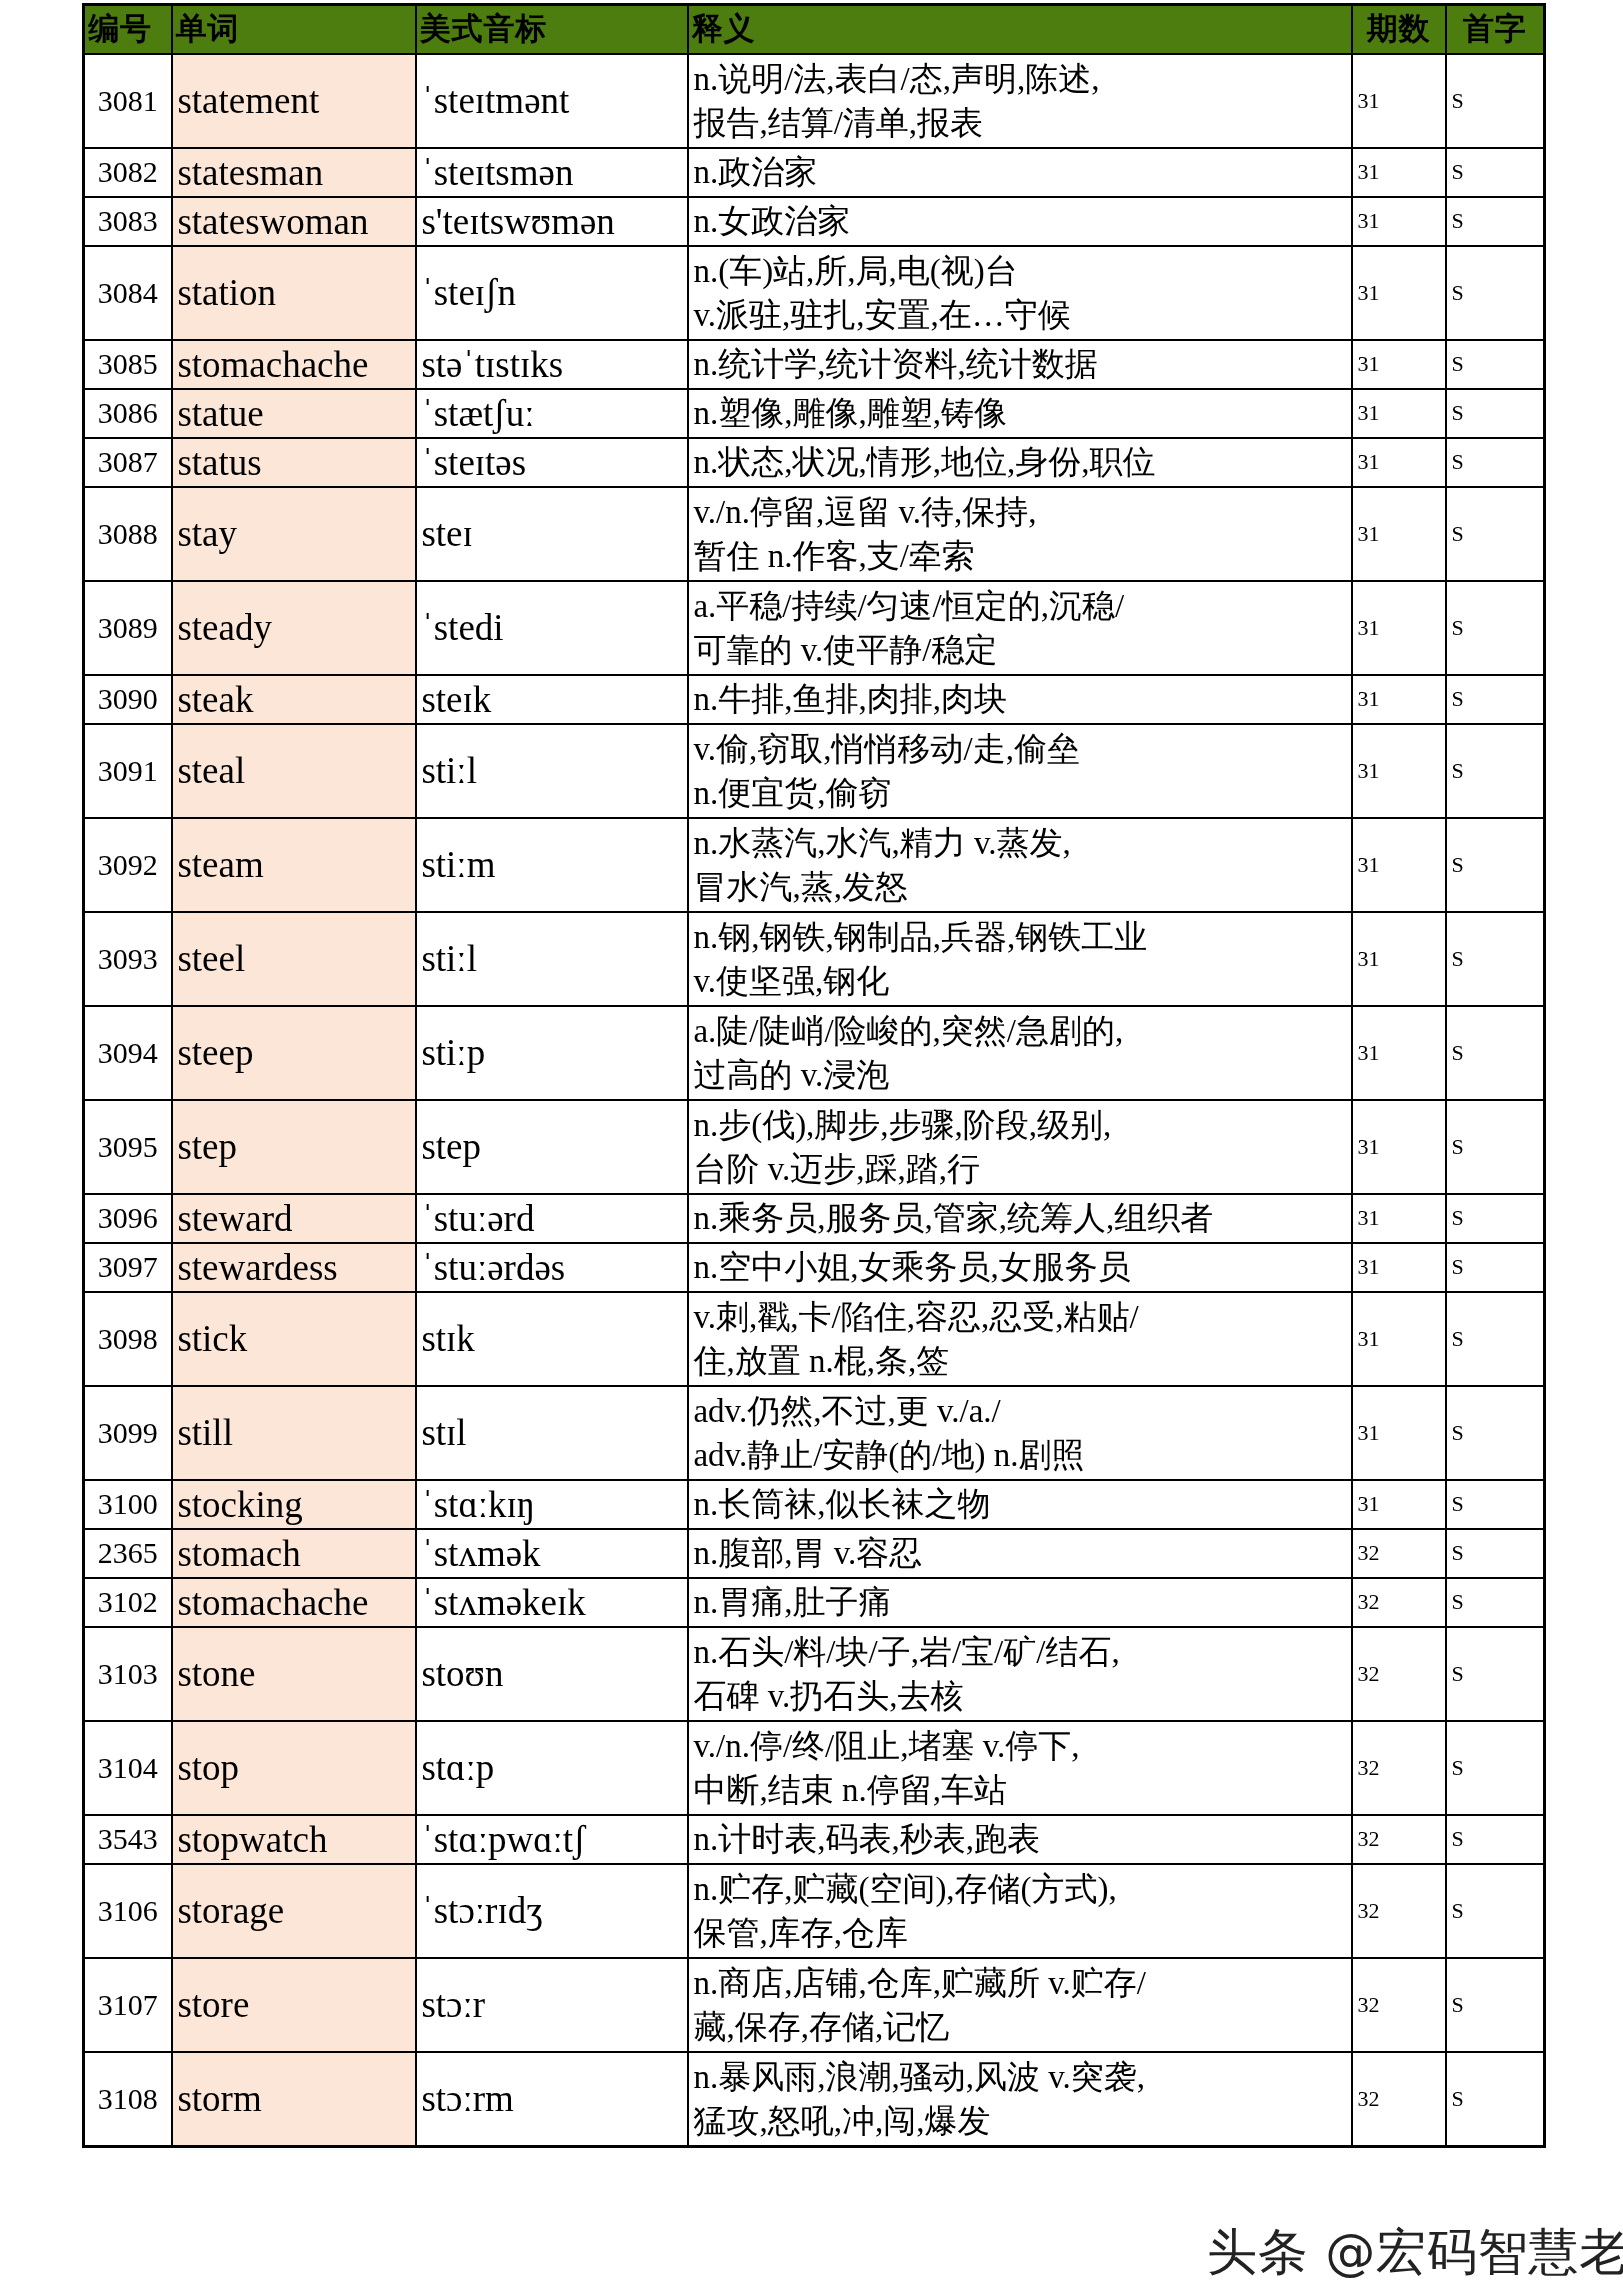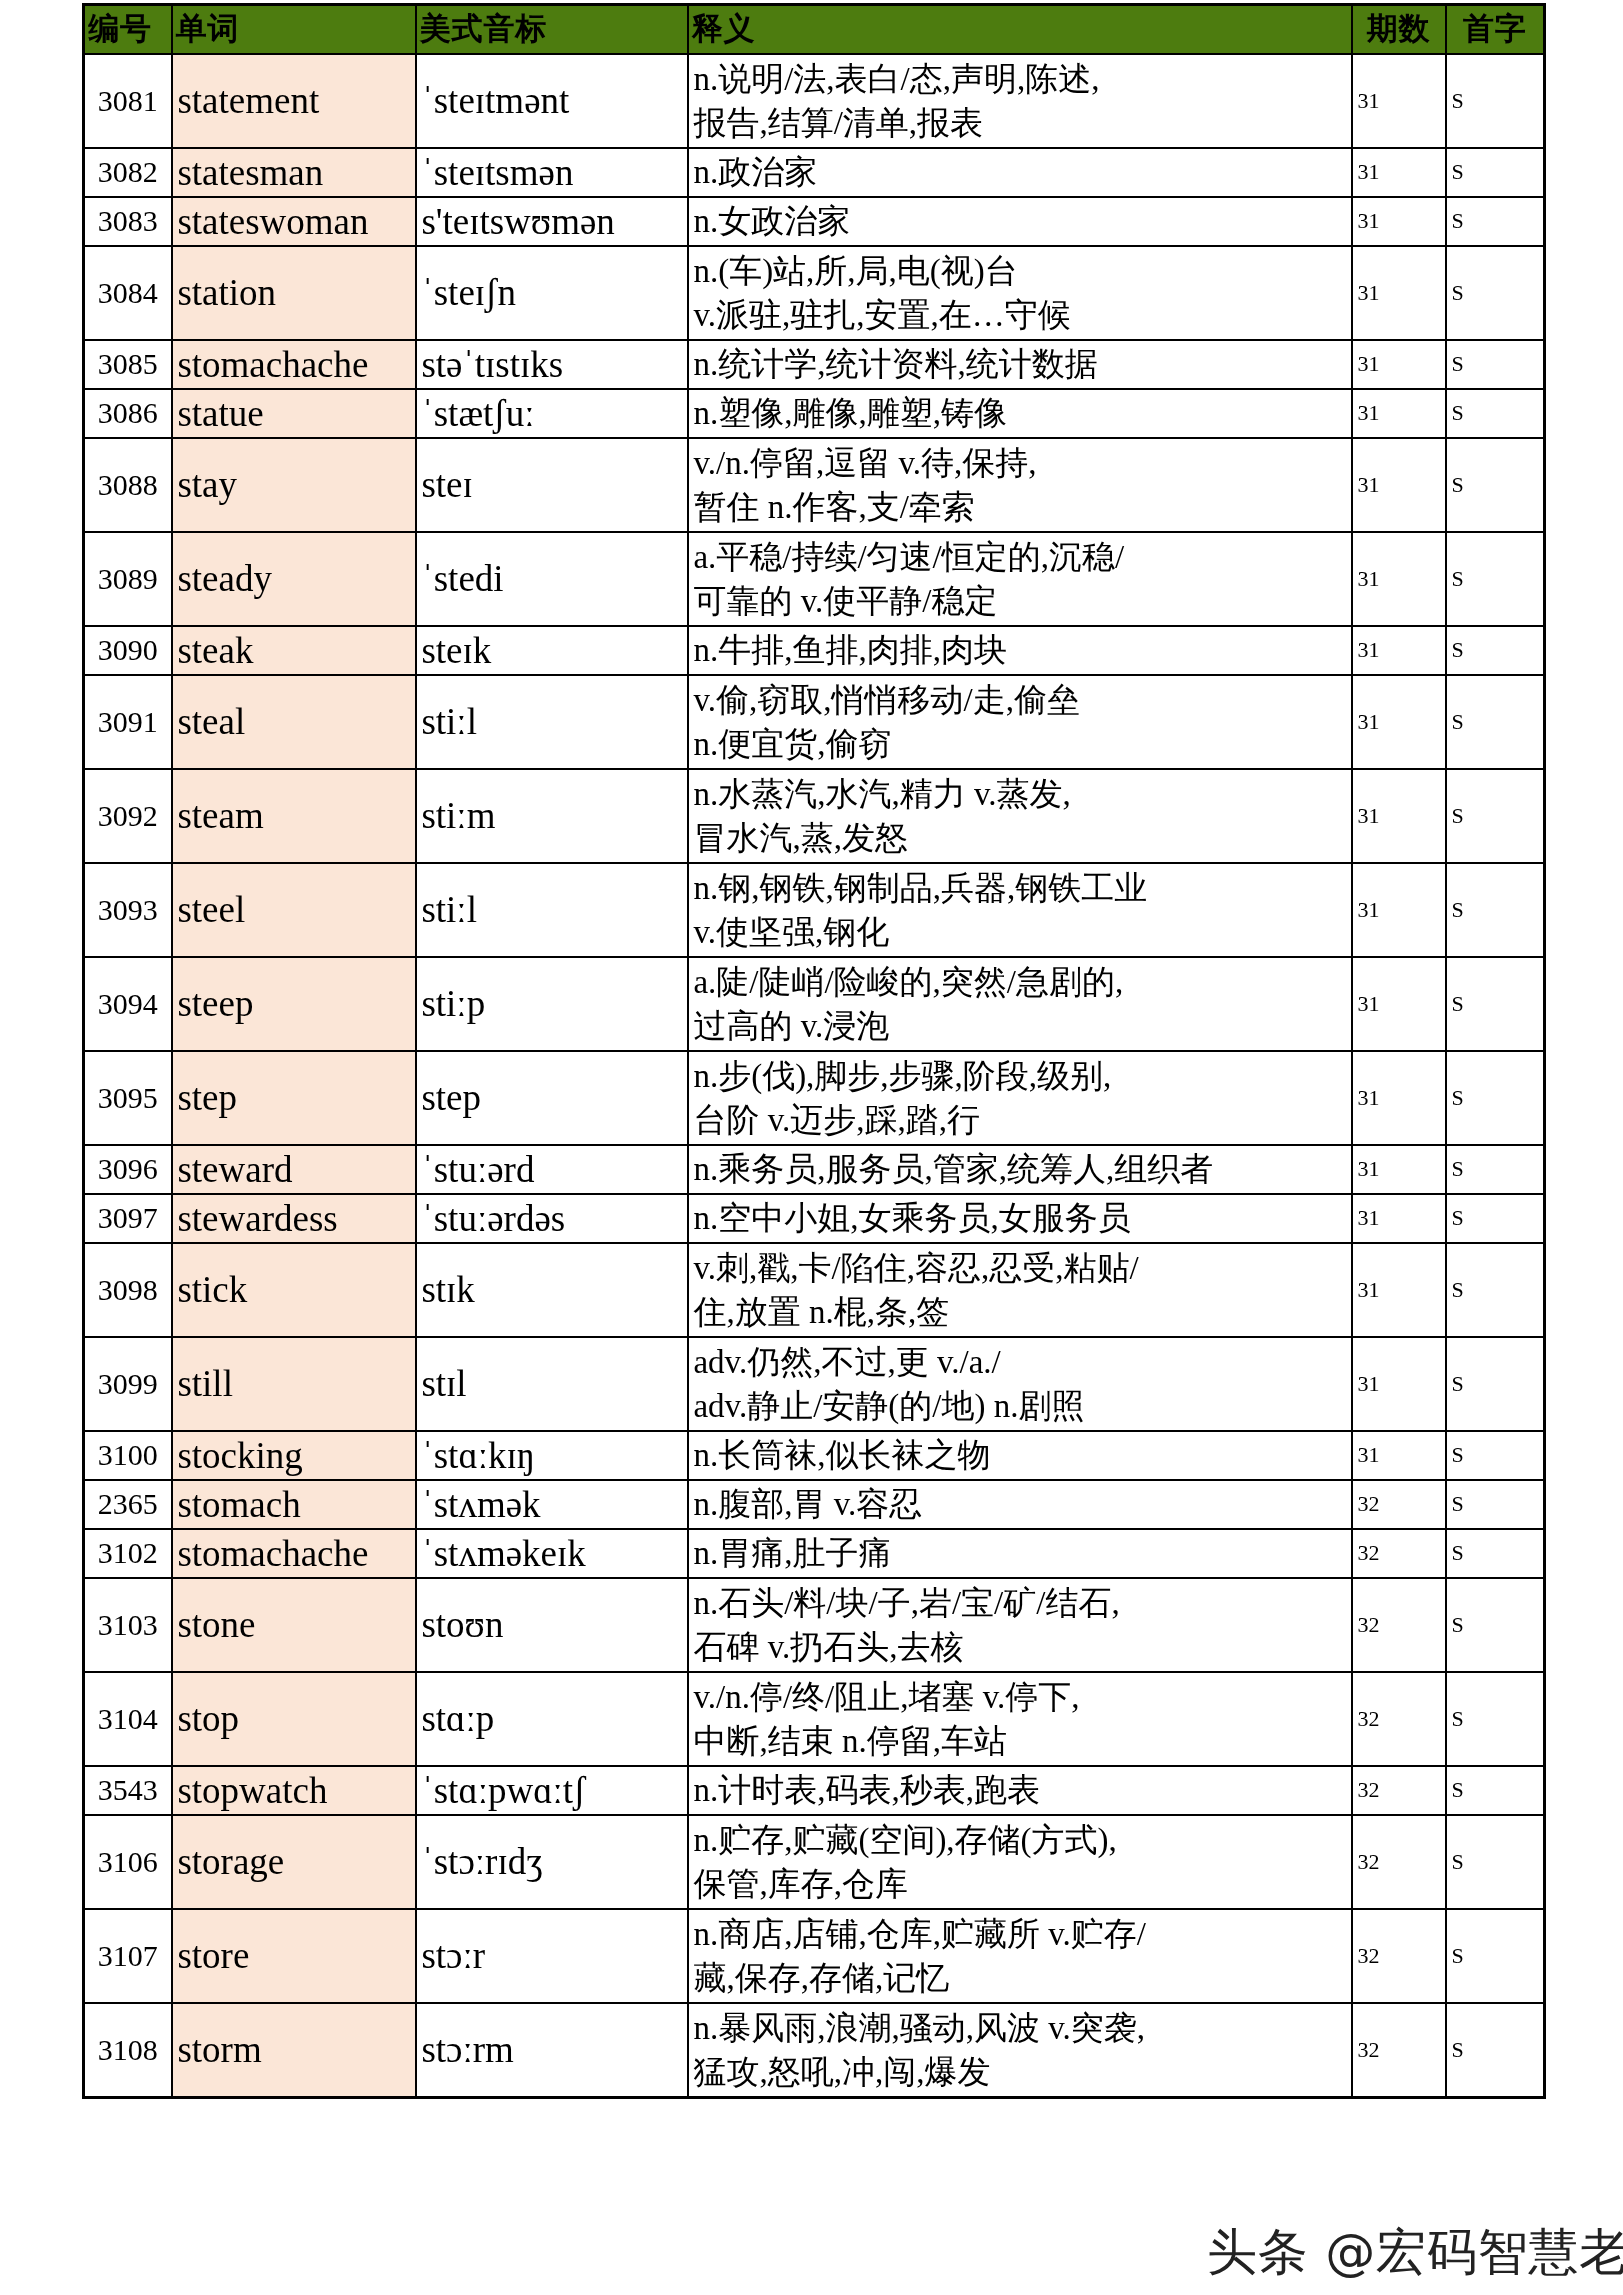--- a/index.html
+++ b/index.html
@@ -102,20 +102,30 @@
       <tr class="h1">
         <td class="num">3086</td>
         <td class="word">statue</td>
         <td class="ipa">ˈstætʃuː</td>
         <td class="def">
           <span>n.塑像,雕像,雕塑,铸像</span>
         </td>
         <td class="period">31</td>
         <td class="initial">S</td>
       </tr>
+      <tr class="h1">
+        <td class="num">3087</td>
+        <td class="word">status</td>
+        <td class="ipa">ˈsteɪtəs</td>
+        <td class="def">
+          <span>n.状态,状况,情形,地位,身份,职位</span>
+        </td>
+        <td class="period">31</td>
+        <td class="initial">S</td>
+      </tr>
       <tr class="h2">
         <td class="num">3088</td>
         <td class="word">stay</td>
         <td class="ipa">steɪ</td>
         <td class="def">
           <span>v./n.停留,逗留 v.待,保持,</span>
           <span>暂住 n.作客,支/牵索</span>
         </td>
         <td class="period">31</td>
         <td class="initial">S</td>

